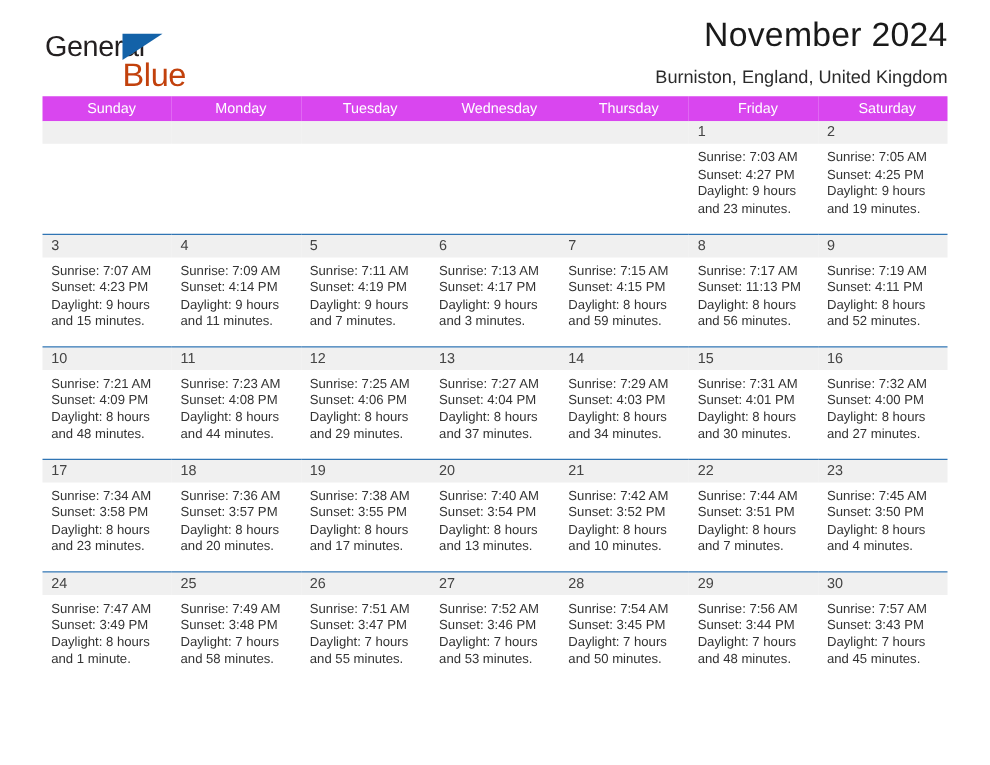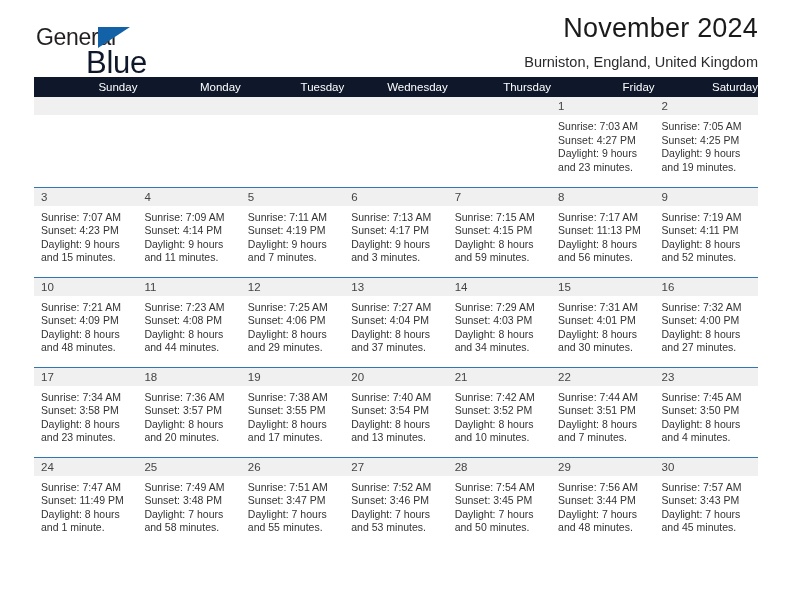--- a/index.html
+++ b/index.html
@@ -41,24 +41,24 @@
     position: absolute;
     top: 4px;
     left: 2px;
     font-size: 23px;
     letter-spacing: -0.3px;
     color: #231f20;
   }
   .logo-blue {
     position: absolute;
     top: 25px;
-    left: 52px;
-    font-size: 31px;
+    left: 64px;
+    font-size: 26px;
     letter-spacing: -0.3px;
-    color: #0f172a;
+    color: #c2410c;
   }
   .logo-tri {
     position: absolute;
     top: 7px;
     left: 64px;
     width: 0;
     height: 0;
     border-left: 32px solid #1362a8;
     border-bottom: 21px solid transparent;
   }
@@ -82,25 +82,25 @@
   }
 
   
   .calendar {
     width: 724px;
     margin-top: 5px;
     border-collapse: collapse;
     table-layout: fixed;
   }
   .calendar th {
-    background: #0f172a;
+    background: #d946ef;
     color: #ffffff;
     font-size: 11.5px;
     font-weight: normal;
-    text-align: right;
+    text-align: center;
     padding: 4px 0 4px 7px;
     height: 19px;
     box-sizing: border-box;
   }
   .calendar td {
     vertical-align: top;
     padding: 0;
     border-top: 1.4px solid #3075b4;
     height: 90px;
     box-sizing: border-box;
@@ -418,21 +418,21 @@
               <div>Daylight: 8 hours</div>
               <div>and 4 minutes.</div>
             </div>
           </td>
         </tr>
         <tr class="week">
           <td>
             <div class="daynum">24</div>
             <div class="cell-body">
               <div>Sunrise: 7:47 AM</div>
-              <div>Sunset: 11:49 PM</div>
+              <div>Sunset: 3:49 PM</div>
               <div>Daylight: 8 hours</div>
               <div>and 1 minute.</div>
             </div>
           </td>
           <td>
             <div class="daynum">25</div>
             <div class="cell-body">
               <div>Sunrise: 7:49 AM</div>
               <div>Sunset: 3:48 PM</div>
               <div>Daylight: 7 hours</div>

